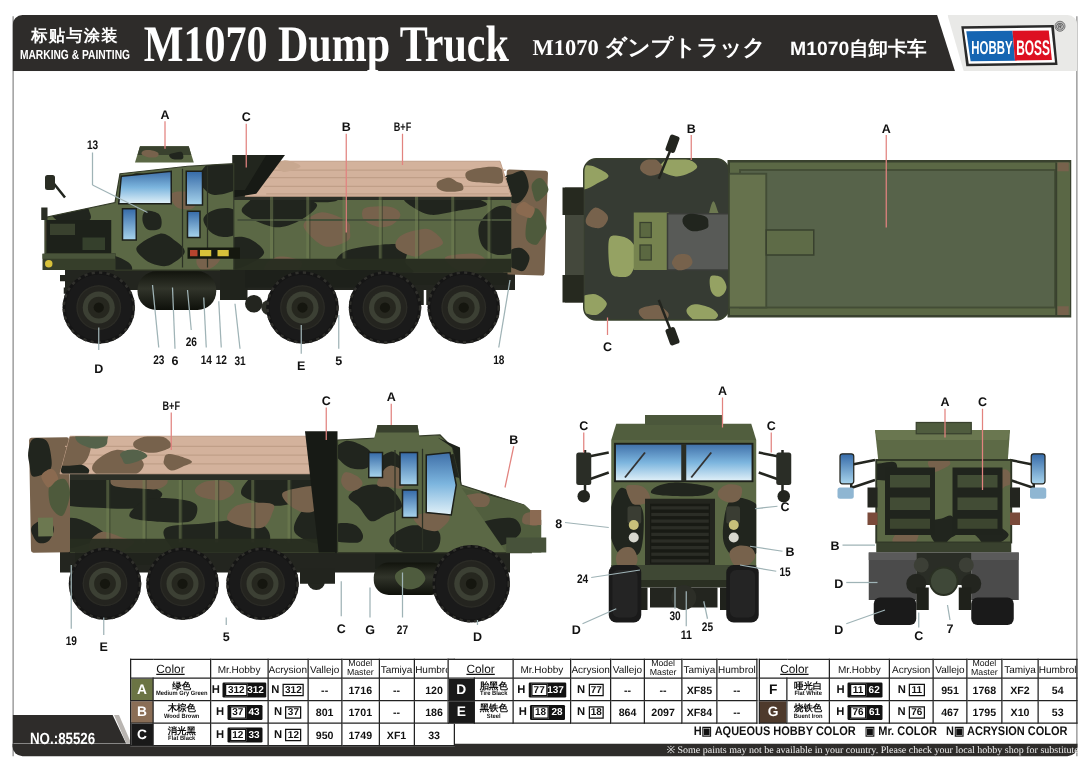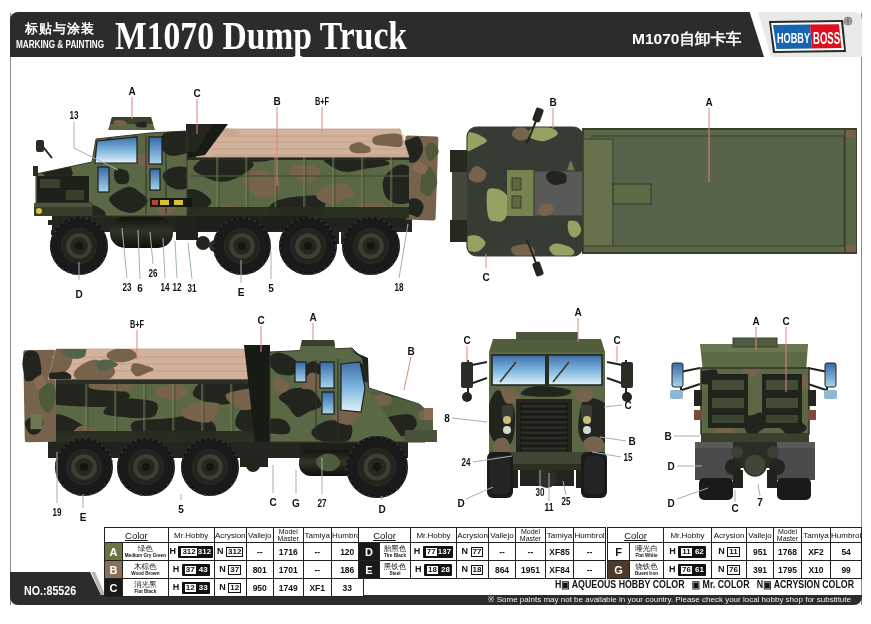--- a/index.html
+++ b/index.html
@@ -20,55 +20,56 @@
 #mark2{left:0px;top:38px;width:120px;text-align:center;color:#fff;
   font-size:10.5px;font-weight:bold;transform:scaleX(0.78);white-space:nowrap;}
 #title{left:115px;top:11px;color:#fff;font-family:"Liberation Serif",serif;
   font-size:41px;font-weight:bold;white-space:nowrap;transform:scaleX(0.82);transform-origin:left;}
 #titlejp{left:426px;top:26px;color:#fff;font-family:"Liberation Serif",serif;
   font-size:18px;font-weight:bold;white-space:nowrap;}
 #titlecn{left:632px;top:29px;color:#fff;font-size:15.5px;font-weight:bold;white-space:nowrap;}
 
 #footbar{left:10px;top:595px;width:852px;height:10px;background:#2e2c2a;
   border-bottom-left-radius:8px;border-bottom-right-radius:8px;}
-#foottext{right:20px;top:595px;height:10px;line-height:10px;color:#f0f0f0;font-size:8px;white-space:nowrap;}
+#foottext{right:8px;top:595px;height:10px;line-height:10px;color:#f0f0f0;font-size:8px;white-space:nowrap;font-family:Liberation Serif, serif;}
 #nobar{left:10px;top:572px;width:91px;height:23px;background:#2e2c2a;
   clip-path:polygon(0 0,88% 0,100% 100%,0 100%);}
 #nobar2{left:88px;top:572px;width:18px;height:23px;background:#b9b5b1;
   clip-path:polygon(18% 0,40% 0,95% 100%,73% 100%);}
 #notext{left:24px;top:583px;color:#fff;font-weight:bold;font-size:13px;transform:scaleX(0.82);transform-origin:left;}
 #legend{left:340px;top:579px;width:514px;text-align:right;font-size:10px;font-weight:bold;color:#111;white-space:nowrap;transform:scaleX(0.88);transform-origin:right;}
 
 table.pt{position:absolute;border-collapse:collapse;table-layout:fixed;
   font-size:8px;color:#111;background:#fff;}
 table.pt td{border:1px solid #222;text-align:center;vertical-align:middle;
   padding:0;overflow:hidden;}
 td.hdr{font-size:8px;}
 td.hdr.big{font-size:9.5px;text-decoration:underline;}
 .letter{font-weight:bold;color:#fff;font-size:11px;}
 .cnames{line-height:1;}
-.cn1{font-size:7.5px;font-weight:normal;line-height:1.1;}
+.cn1{font-size:7.5px;font-weight:bold;line-height:1.1;}
 .cn2{font-size:5px;font-weight:bold;transform:scaleX(0.92);white-space:nowrap;}
 .num{font-weight:bold;font-size:8.5px;}
 .hcell{font-weight:bold;font-size:9px;white-space:nowrap;}
 .bpill{display:inline-block;background:#111;color:#fff;border-radius:1px;
   padding:1px 2px;font-weight:bold;font-size:8px;line-height:1;}
 .wbox{display:inline-block;background:#fff;color:#111;border:1px solid #111;
   padding:0 1px;font-weight:bold;font-size:8px;line-height:1;}
 </style>
 </head>
 <body>
 <div id="page">
   <div class="abs" id="frameL"></div>
   <div class="abs" id="frameR"></div>
   <div class="abs" id="hdrbar"></div>
   <div class="abs" id="logopanel"></div>
   <div class="abs" id="mark1">标贴与涂装</div>
   <div class="abs" id="mark2">MARKING &amp; PAINTING</div>
   <div class="abs" id="title">M1070 Dump Truck</div>
+  <div class="abs" id="titlejp">M1070 ダンプトラック</div>
   <div class="abs" id="titlecn">M1070自卸卡车</div>
   <svg class="abs" id="logo" style="left:758px;top:12px" width="104" height="46" viewBox="0 0 104 46">
     <g>
       <polygon points="11,9 85,8 88,40 15,41" fill="#2a2a2a"></polygon>
       <polygon points="13,11 83,10 86,38 17,39" fill="#fff"></polygon>
       <polygon points="15,13 52,12.6 54,36.5 18.5,37" fill="#1565b2"></polygon>
       <polygon points="52,12.6 81,12.3 83.5,36 54,36.5" fill="#dd1021"></polygon>
       <text x="19" y="31" font-size="15" font-weight="bold" fill="#fff" textLength="33" lengthAdjust="spacingAndGlyphs">HOBBY</text>
       <text x="55" y="32" font-size="17" font-weight="bold" fill="#fff" textLength="27" lengthAdjust="spacingAndGlyphs">BOSS</text>
       <circle cx="90" cy="9" r="4" fill="#bbb" stroke="#777" stroke-width="0.8"></circle>
@@ -182,21 +183,21 @@
         </tr>
     <tr style="height:18px">
           <td class="letter" style="background:#191919">E</td>
           <td class="cnames">
             <div class="cn1">黑铁色</div>
             <div class="cn2">Steel</div>
           </td>
           <td class="hcell">H <span class="bpill"><span class="wbox">18</span> 28</span></td>
           <td class="hcell">N <span class="wbox">18</span></td>
           <td class="num">864</td>
-          <td class="num">1951</td>
+          <td class="num">2097</td>
           <td class="num">XF84</td>
           <td class="num">--</td>
         </tr>
   </tbody>
     </table>
 
   <table class="pt" id="t3" style="left:607px;top:527px;">
     <colgroup>
         <col style="width:22px">
         <col style="width:34px">
@@ -231,24 +232,24 @@
           <td class="num">54</td>
         </tr>
     <tr style="height:18px">
           <td class="letter" style="background:#4e3a2c">G</td>
           <td class="cnames">
             <div class="cn1">烧铁色</div>
             <div class="cn2">Buent Iron</div>
           </td>
           <td class="hcell">H <span class="bpill"><span class="wbox">76</span> 61</span></td>
           <td class="hcell">N <span class="wbox">76</span></td>
-          <td class="num">391</td>
+          <td class="num">467</td>
           <td class="num">1795</td>
           <td class="num">X10</td>
-          <td class="num">99</td>
+          <td class="num">53</td>
         </tr>
   </tbody>
     </table>
 
   <svg class="abs" id="art" style="left:0;top:0" width="871" height="624" viewBox="0 0 871 624">
 
 <defs>
 <linearGradient id="glass" x1="0" y1="0" x2="0" y2="1">
 <stop offset="0" stop-color="#3f6fa8"></stop>
           <stop offset="0.5" stop-color="#7cb5de"></stop>

